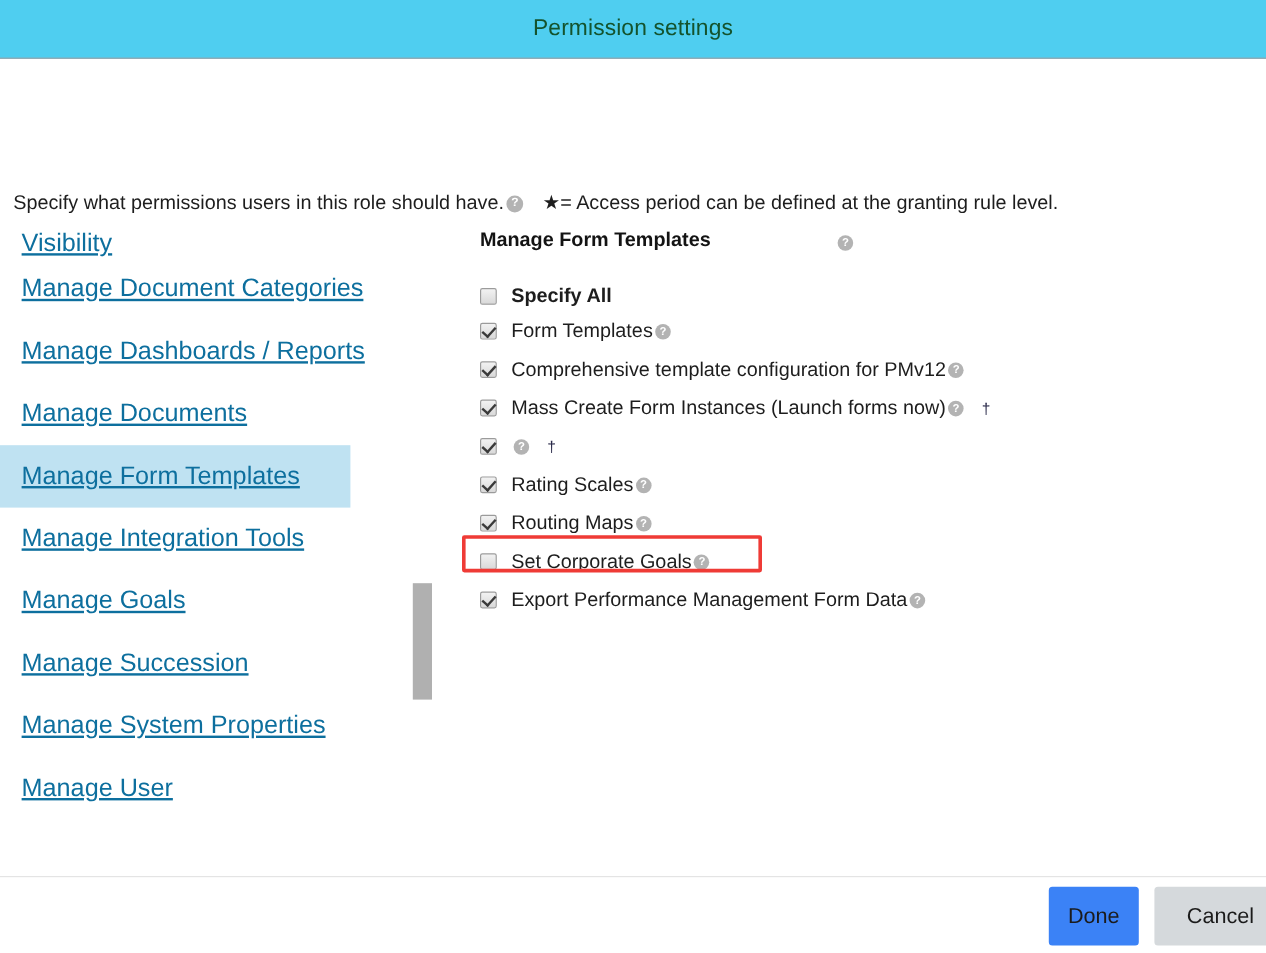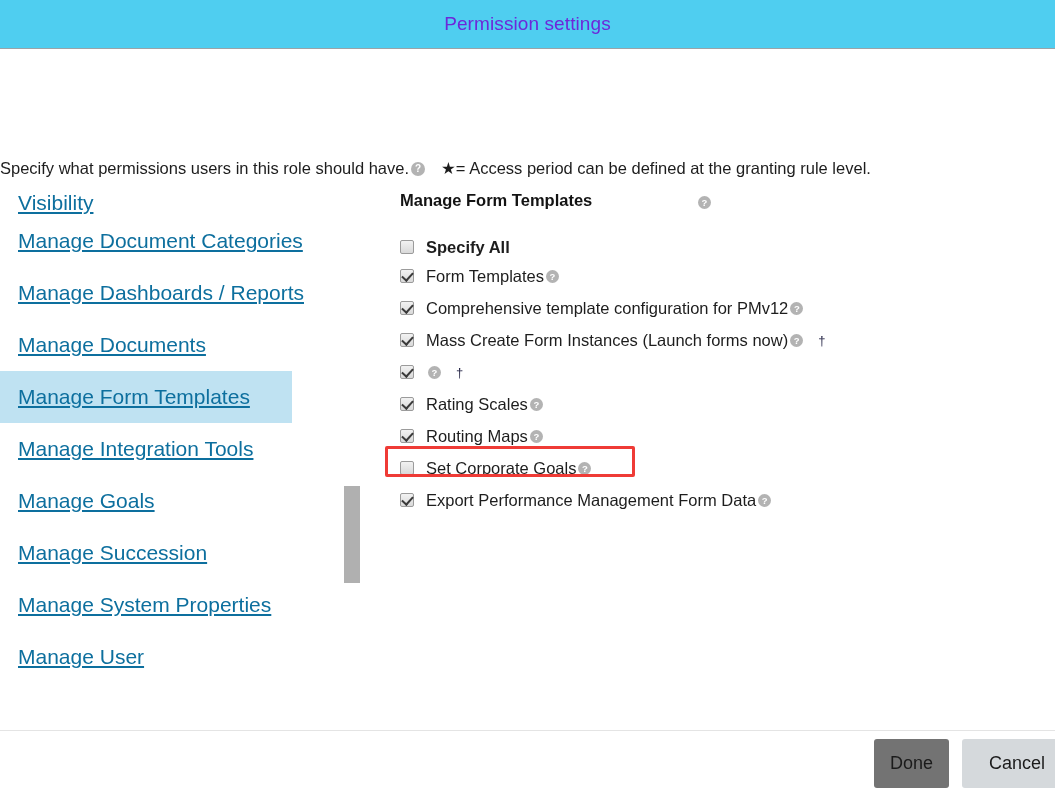--- a/index.html
+++ b/index.html
@@ -21,36 +21,36 @@
   .dialog-header {
     height: 49px;
     background: #4fcef0;
     border-bottom: 1px solid #9aa3a8;
     display: flex;
     align-items: center;
     justify-content: center;
   }
   .dialog-title {
     font-size: 19px;
-    color: #6d28d9;
+    color: #14532d;
     font-weight: 400;
     letter-spacing: 0.1px;
   }
 
   
   .dialog-body {
     position: relative;
     height: 681px;
     overflow: hidden;
   }
 
   .intro-row {
     position: absolute;
     top: 110px;
-    left: 0;
+    left: 11px;
     right: 10px;
     font-size: 16.5px;
     color: #1d1d1d;
     white-space: nowrap;
   }
   .intro-text { }
   .legend-star {
     margin-left: 14px;
   }
 
@@ -228,21 +228,21 @@
     font-size: 18px;
     font-family: "Liberation Sans", sans-serif;
     cursor: pointer;
     border-radius: 3px;
     color: #1b1b1b;
     padding: 0 16px;
   }
   .btn-done {
     left: 874px;
     width: 75px;
-    background: #737373;
+    background: #3b82f6;
   }
   .btn-cancel {
     left: 962px;
     width: 110px;
     background: #d5d9dc;
   }
 </style>
 </head>
 <body>
 

